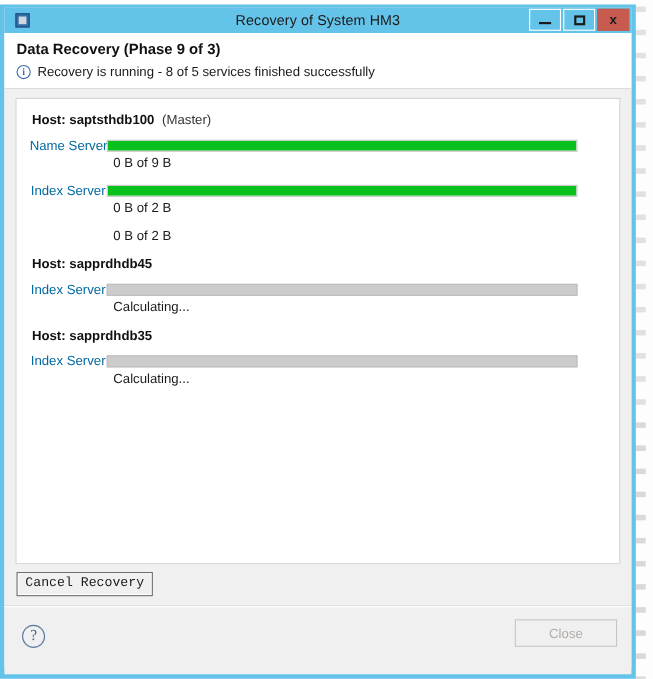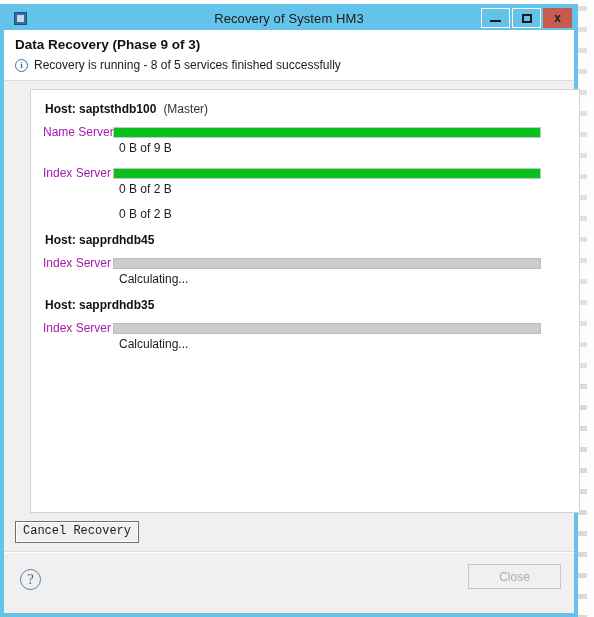--- a/index.html
+++ b/index.html
@@ -170,21 +170,20 @@
     height: 432px;
   }
   #progress-panel {
     background: #ffffff;
     border: 1px solid #d3d3d3;
     box-sizing: border-box;
     width: 100%;
     height: 100%;
     padding: 12px 28px 0 12px;
     overflow: hidden;
-    margin-left: 16px;
   }
 
   .host-group { margin-bottom: 2px; }
   .host-heading {
     font-size: 12px;
     color: #111111;
     margin: 0 0 9px 2px;
     white-space: nowrap;
   }
   .host-heading .host-label,
@@ -195,23 +194,23 @@
     margin-left: 7px;
   }
 
   .service-row {
     display: flex;
     align-items: center;
     margin-bottom: 2px;
   }
   .service-label {
     width: 70px;
-    text-align: left;
-    font-size: 12px;
-    color: #a21caf;
+    text-align: center;
+    font-size: 12px;
+    color: #0369a1;
     white-space: nowrap;
     flex: none;
   }
   .bar-track {
     flex: 1;
     height: 11px;
     background: #e9e9e9;
     border: 1px solid #c6c6c6;
     box-sizing: border-box;
     margin-right: 10px;

